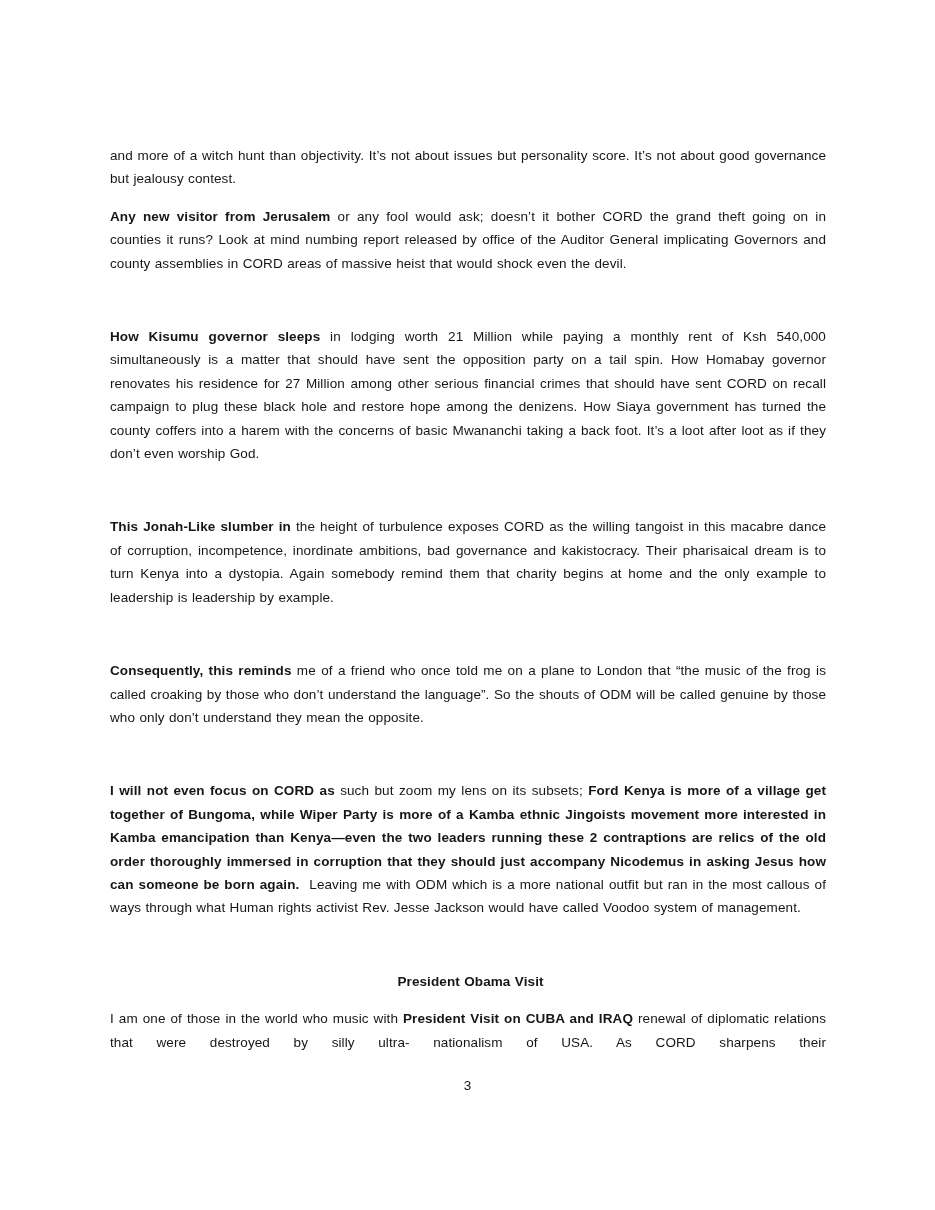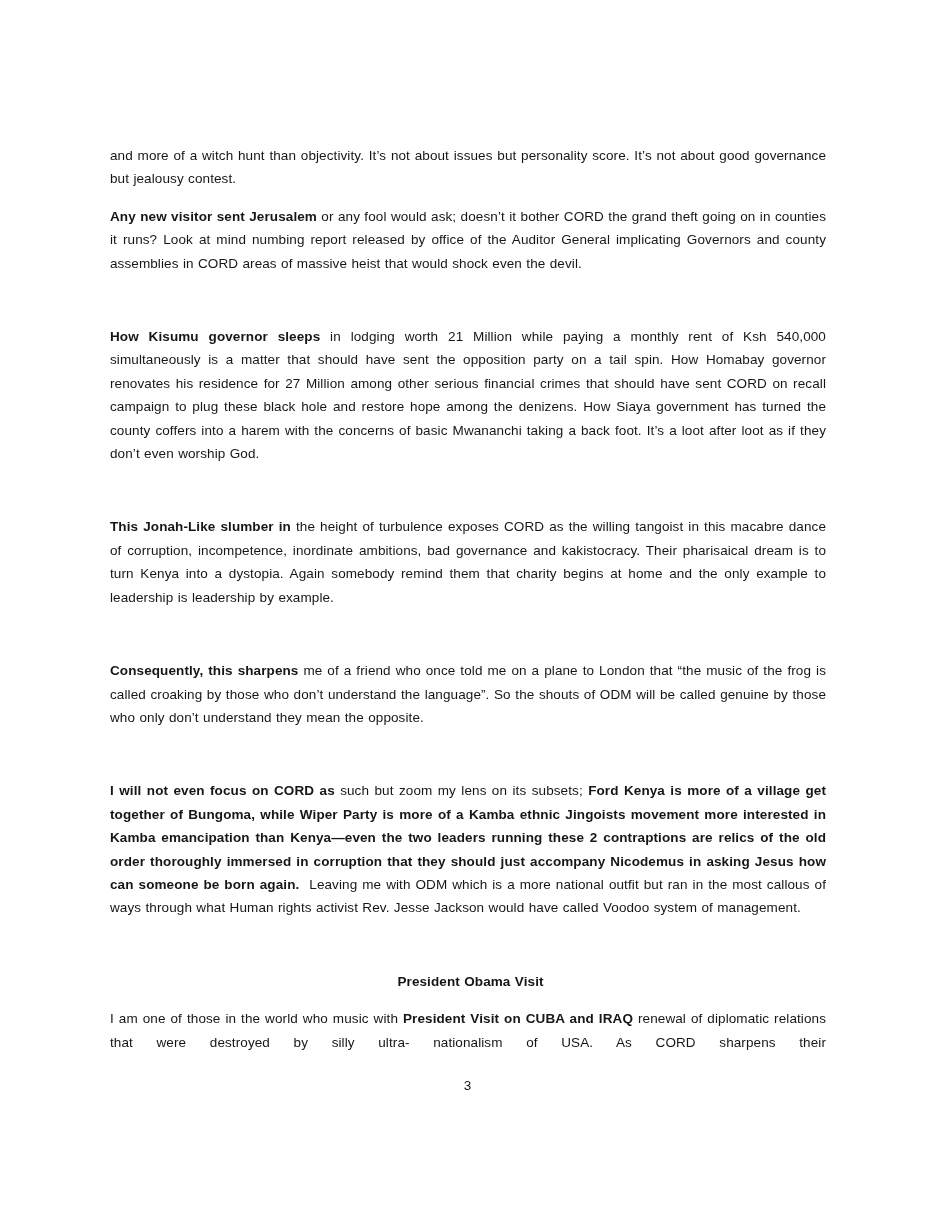--- a/index.html
+++ b/index.html
@@ -52,22 +52,22 @@
     line-height: 20px;
     color: #161616;
   }
 </style>
 </head>
 <body>
 
 <div class="page">
   <div class="content" id="document-body">
       <p class="para gap-small"><span>and more of a witch hunt than objectivity. It’s not about issues but personality score. It’s not about good governance but jealousy contest.</span></p>
-      <p class="para gap-large"><b>Any new visitor sent Jerusalem</b><span> or any fool would ask; doesn’t it bother CORD the grand theft going on in counties it runs? Look at mind numbing report released by office of the Auditor General implicating Governors and county assemblies in CORD areas of massive heist that would shock even the devil.</span></p>
+      <p class="para gap-large"><b>Any new visitor from Jerusalem</b><span> or any fool would ask; doesn’t it bother CORD the grand theft going on in counties it runs? Look at mind numbing report released by office of the Auditor General implicating Governors and county assemblies in CORD areas of massive heist that would shock even the devil.</span></p>
       <p class="para gap-large"><b>How Kisumu governor sleeps</b><span> in lodging worth 21 Million while paying a monthly rent of Ksh 540,000 simultaneously is a matter that should have sent the opposition party on a tail spin. How Homabay governor renovates his residence for 27 Million among other serious financial crimes that should have sent CORD on recall campaign to plug these black hole and restore hope among the denizens. How Siaya government has turned the county coffers into a harem with the concerns of basic Mwananchi taking a back foot. It’s a loot after loot as if they don’t even worship God.</span></p>
       <p class="para gap-large"><b>This Jonah-Like slumber in</b><span> the height of turbulence exposes CORD as the willing tangoist in this macabre dance of corruption, incompetence, inordinate ambitions, bad governance and kakistocracy. Their pharisaical dream is to turn Kenya into a dystopia. Again somebody remind them that charity begins at home and the only example to leadership is leadership by example.</span></p>
-      <p class="para gap-large"><b>Consequently, this sharpens</b><span> me of a friend who once told me on a plane to London that “the music of the frog is called croaking by those who don’t understand the language”. So the shouts of ODM will be called genuine by those who only don’t understand they mean the opposite.</span></p>
+      <p class="para gap-large"><b>Consequently, this reminds</b><span> me of a friend who once told me on a plane to London that “the music of the frog is called croaking by those who don’t understand the language”. So the shouts of ODM will be called genuine by those who only don’t understand they mean the opposite.</span></p>
       <p class="para gap-large"><b>I will not even focus on CORD as</b><span> such but zoom my lens on its subsets; </span><b>Ford Kenya is more of a village get together of Bungoma, while Wiper Party is more of a Kamba ethnic Jingoists movement more interested in Kamba emancipation than Kenya—even the two leaders running these 2 contraptions are relics of the old order thoroughly immersed in corruption that they should just accompany Nicodemus in asking Jesus how can someone be born again.</b><span>&nbsp; Leaving me with ODM which is a more national outfit but ran in the most callous of ways through what Human rights activist Rev. Jesse Jackson would have called Voodoo system of management.</span></p>
       <p class="para gap-small heading"><b>President Obama Visit</b></p>
       <p class="para gap-none justify-last"><span>I am one of those in the world who music with </span><b>President Visit on CUBA and IRAQ</b><span> renewal of diplomatic relations that were destroyed by silly ultra- nationalism of USA. As CORD sharpens their</span></p>
     </div>
   <div class="page-number">3</div>
 </div>
 
 </body></html>

